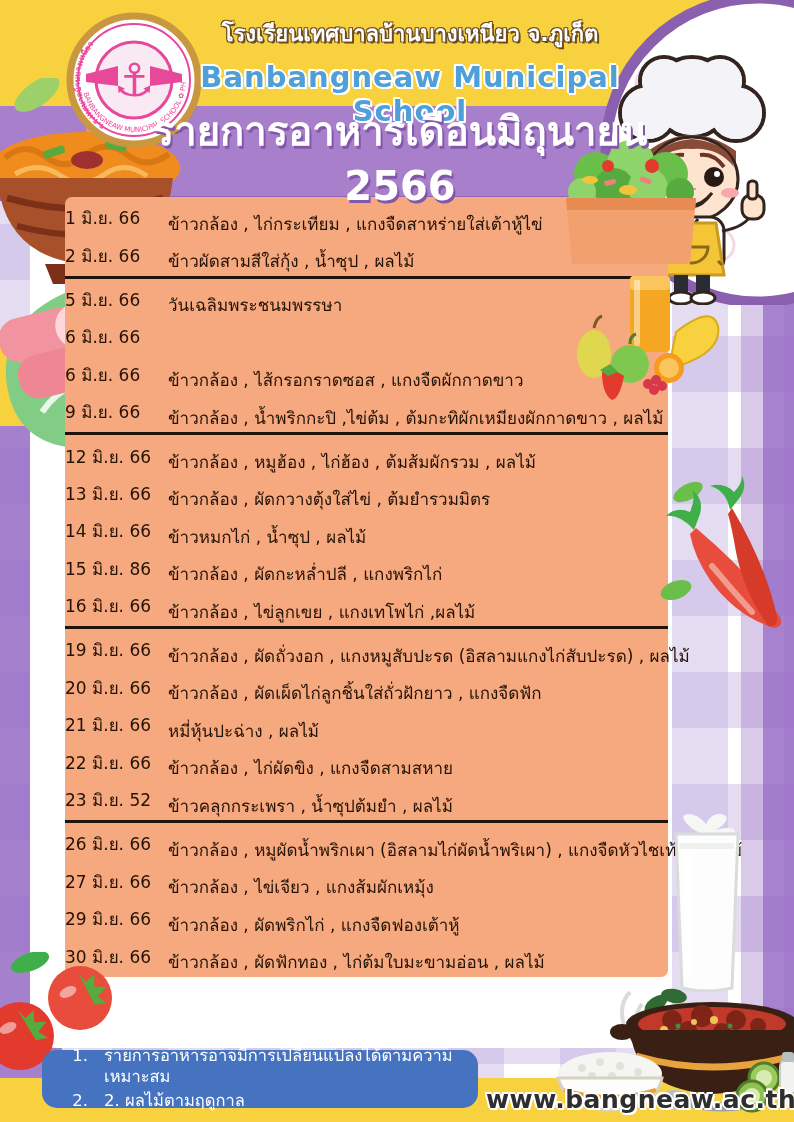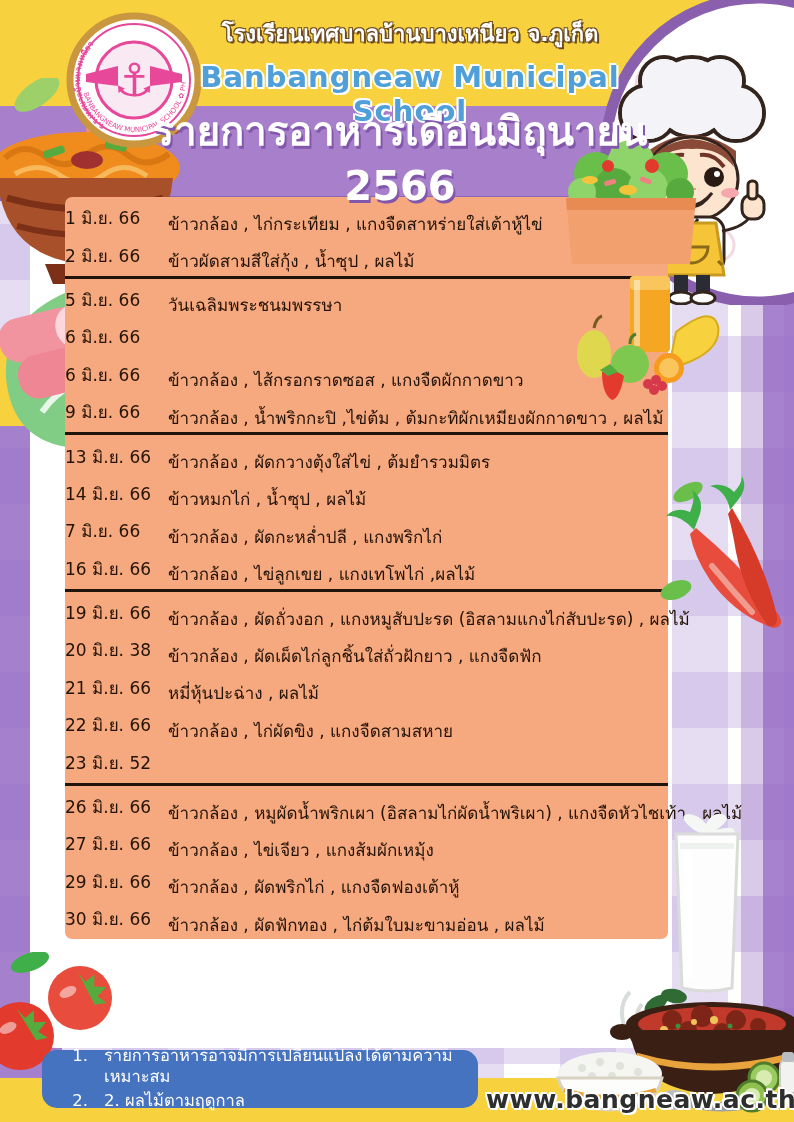--- a/index.html
+++ b/index.html
@@ -332,55 +332,60 @@
           <span class="date">6 มิ.ย. 66</span>
           <span class="items">ข้าวกล้อง , ไส้กรอกราดซอส , แกงจืดผักกาดขาว</span>
         </div>
         <div class="menu-row">
           <span class="date">9 มิ.ย. 66</span>
           <span class="items">ข้าวกล้อง , น้ำพริกกะปิ ,ไข่ต้ม , ต้มกะทิผักเหมียงผักกาดขาว , ผลไม้</span>
         </div>
       </div>
       <div class="week-block">
         <div class="menu-row">
+          <span class="date">12 มิ.ย. 66</span>
+          <span class="items">ข้าวกล้อง , หมูฮ้อง , ไก่ฮ้อง , ต้มส้มผักรวม , ผลไม้</span>
+        </div>
+        <div class="menu-row">
           <span class="date">13 มิ.ย. 66</span>
           <span class="items">ข้าวกล้อง , ผัดกวางตุ้งใส่ไข่ , ต้มยำรวมมิตร</span>
         </div>
         <div class="menu-row">
           <span class="date">14 มิ.ย. 66</span>
           <span class="items">ข้าวหมกไก่ , น้ำซุป , ผลไม้</span>
         </div>
         <div class="menu-row">
-          <span class="date">7 มิ.ย. 66</span>
+          <span class="date">15 มิ.ย. 86</span>
           <span class="items">ข้าวกล้อง , ผัดกะหล่ำปลี , แกงพริกไก่</span>
         </div>
         <div class="menu-row">
           <span class="date">16 มิ.ย. 66</span>
           <span class="items">ข้าวกล้อง , ไข่ลูกเขย , แกงเทโพไก่ ,ผลไม้</span>
         </div>
       </div>
       <div class="week-block">
         <div class="menu-row">
           <span class="date">19 มิ.ย. 66</span>
           <span class="items">ข้าวกล้อง , ผัดถั่วงอก , แกงหมูสับปะรด (อิสลามแกงไก่สับปะรด) , ผลไม้</span>
         </div>
         <div class="menu-row">
-          <span class="date">20 มิ.ย. 38</span>
+          <span class="date">20 มิ.ย. 66</span>
           <span class="items">ข้าวกล้อง , ผัดเผ็ดไก่ลูกชิ้นใส่ถั่วฝักยาว , แกงจืดฟัก</span>
         </div>
         <div class="menu-row">
           <span class="date">21 มิ.ย. 66</span>
           <span class="items">หมี่หุ้นปะฉ่าง , ผลไม้</span>
         </div>
         <div class="menu-row">
           <span class="date">22 มิ.ย. 66</span>
           <span class="items">ข้าวกล้อง , ไก่ผัดขิง , แกงจืดสามสหาย</span>
         </div>
         <div class="menu-row">
           <span class="date">23 มิ.ย. 52</span>
+          <span class="items">ข้าวคลุกกระเพรา , น้ำซุปต้มยำ , ผลไม้</span>
         </div>
       </div>
       <div class="week-block">
         <div class="menu-row">
           <span class="date">26 มิ.ย. 66</span>
           <span class="items">ข้าวกล้อง , หมูผัดน้ำพริกเผา (อิสลามไก่ผัดน้ำพริเผา) , แกงจืดหัวไชเท้า , ผลไม้</span>
         </div>
         <div class="menu-row">
           <span class="date">27 มิ.ย. 66</span>
           <span class="items">ข้าวกล้อง , ไข่เจียว , แกงส้มผักเหมุ้ง</span>

